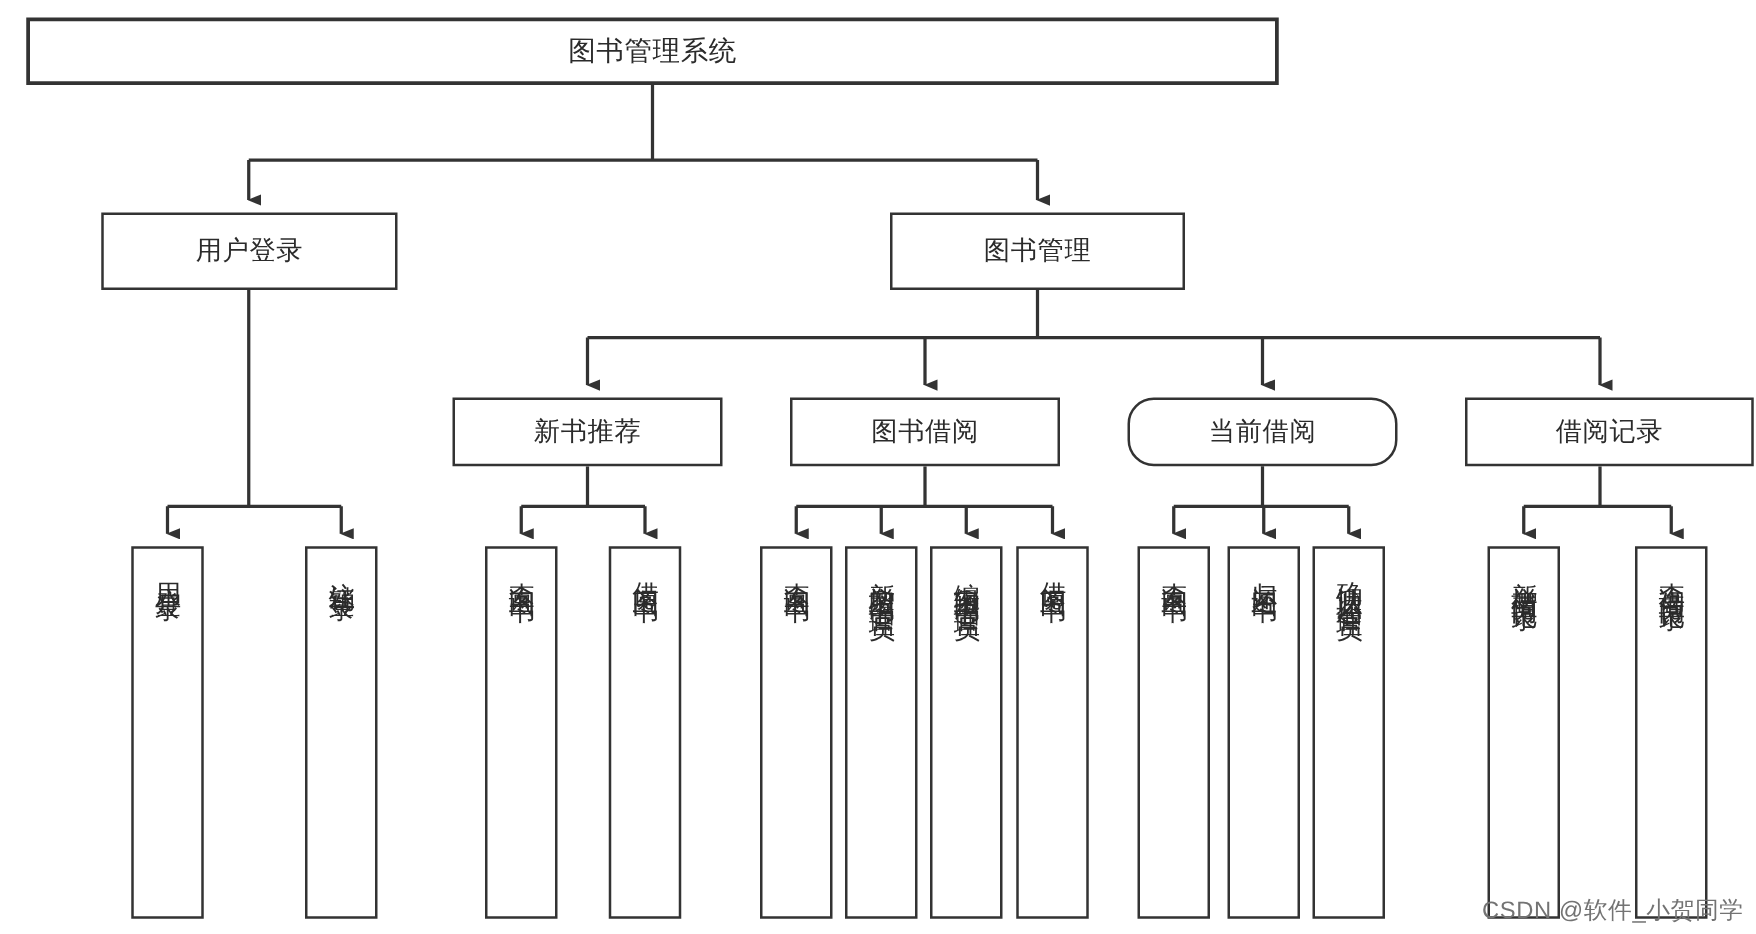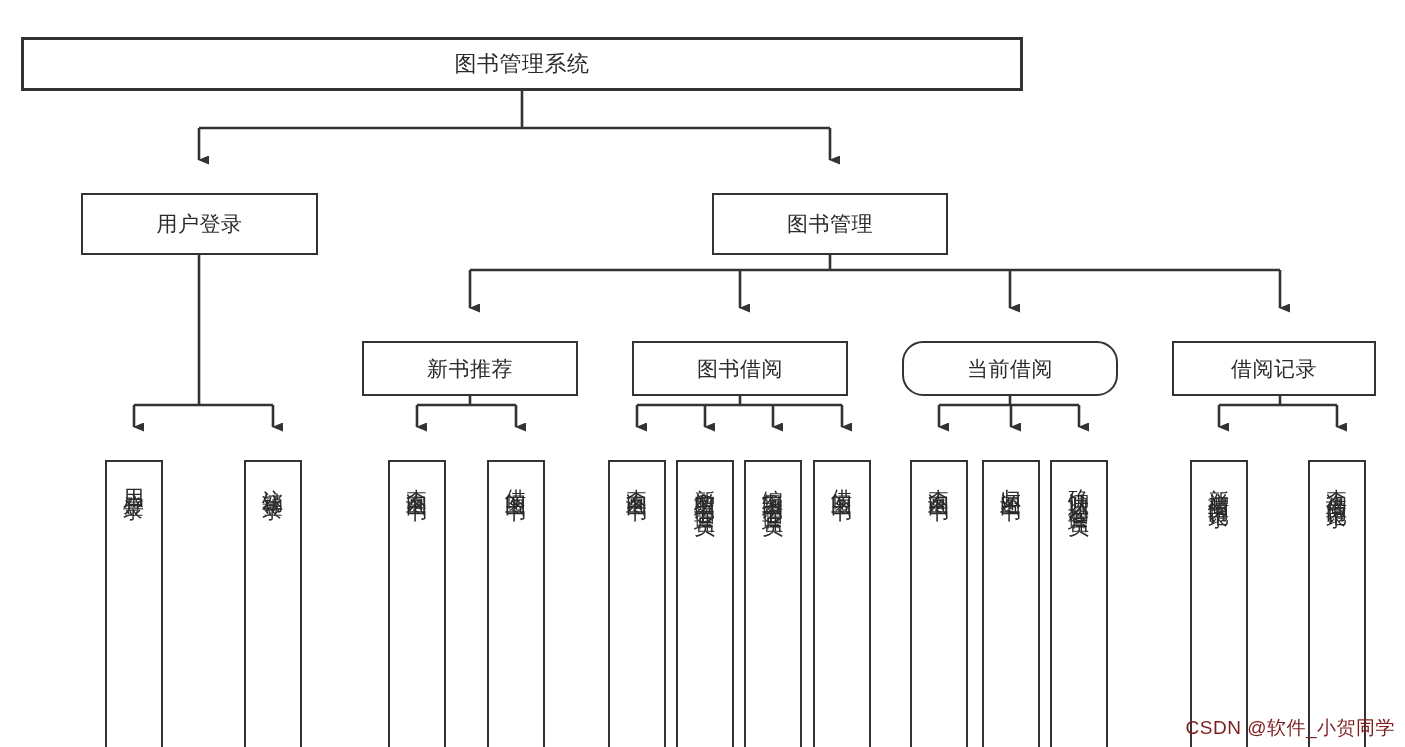--- a/index.html
+++ b/index.html
@@ -27,21 +27,20 @@
   }
   .node-box {
     position: absolute;
     box-sizing: border-box;
     background: #ffffff;
     border: 2.5px solid #333333;
     display: flex;
     align-items: center;
     justify-content: center;
     overflow: hidden;
-    margin-top: 23px;
   }
   .node-box.root {
     border-width: 3px;
   }
   .node-label-h {
     font-size: 21px;
     color: #2b2b2b;
     line-height: 1.1;
     white-space: nowrap;
     letter-spacing: 0.5px;
@@ -61,21 +60,21 @@
     letter-spacing: 4px;
     line-height: 1.0;
     white-space: nowrap;
     text-align: center;
   }
   .watermark {
     position: absolute;
     right: 10px;
     bottom: 6px;
     font-size: 19px;
-    color: #7f1d1d;
+    color: #737373;
     white-space: nowrap;
     letter-spacing: 0.5px;
     pointer-events: none;
   }
 </style>
 </head>
 <body>
 
 <div id="canvas">
 
@@ -142,21 +141,21 @@
 
   <div class="node-box level3" style="left: 362px; top: 318px; width: 216px; height: 55px;">
     <span class="node-label-h">新书推荐</span>
   </div>
   <div class="node-box level3" style="left: 632px; top: 318px; width: 216px; height: 55px;">
     <span class="node-label-h">图书借阅</span>
   </div>
   <div class="node-box level3" style="left: 902px; top: 318px; width: 216px; height: 55px; border-radius: 21px;">
     <span class="node-label-h">当前借阅</span>
   </div>
-  <div class="node-box level3" style="left: 1172px; top: 318px; width: 204px; height: 55px;">
+  <div class="node-box level3" style="left: 1172px; top: 318px; width: 231px; height: 55px;">
     <span class="node-label-h">借阅记录</span>
   </div>
 
   <div class="node-box leaf" style="left: 105px; top: 437px; width: 58px; height: 298px;">
     <span class="node-label-v">用户登录</span>
   </div>
   <div class="node-box leaf" style="left: 244px; top: 437px; width: 58px; height: 298px;">
     <span class="node-label-v">注销登录</span>
   </div>
   <div class="node-box leaf" style="left: 388px; top: 437px; width: 58px; height: 298px;">

